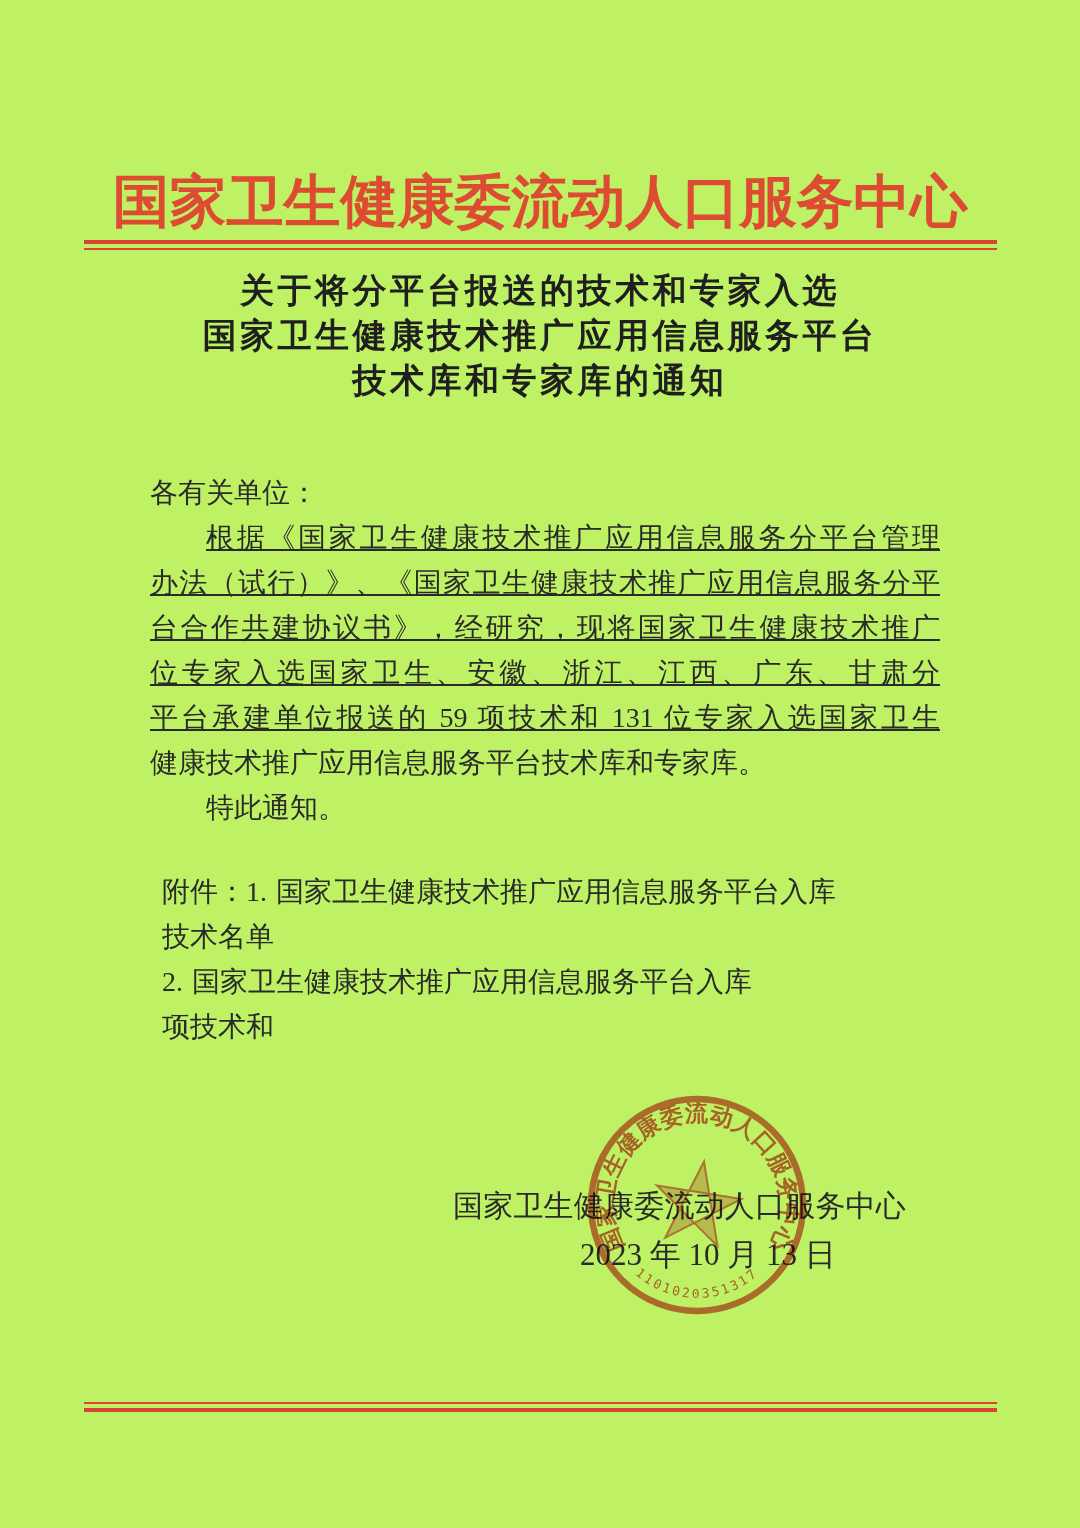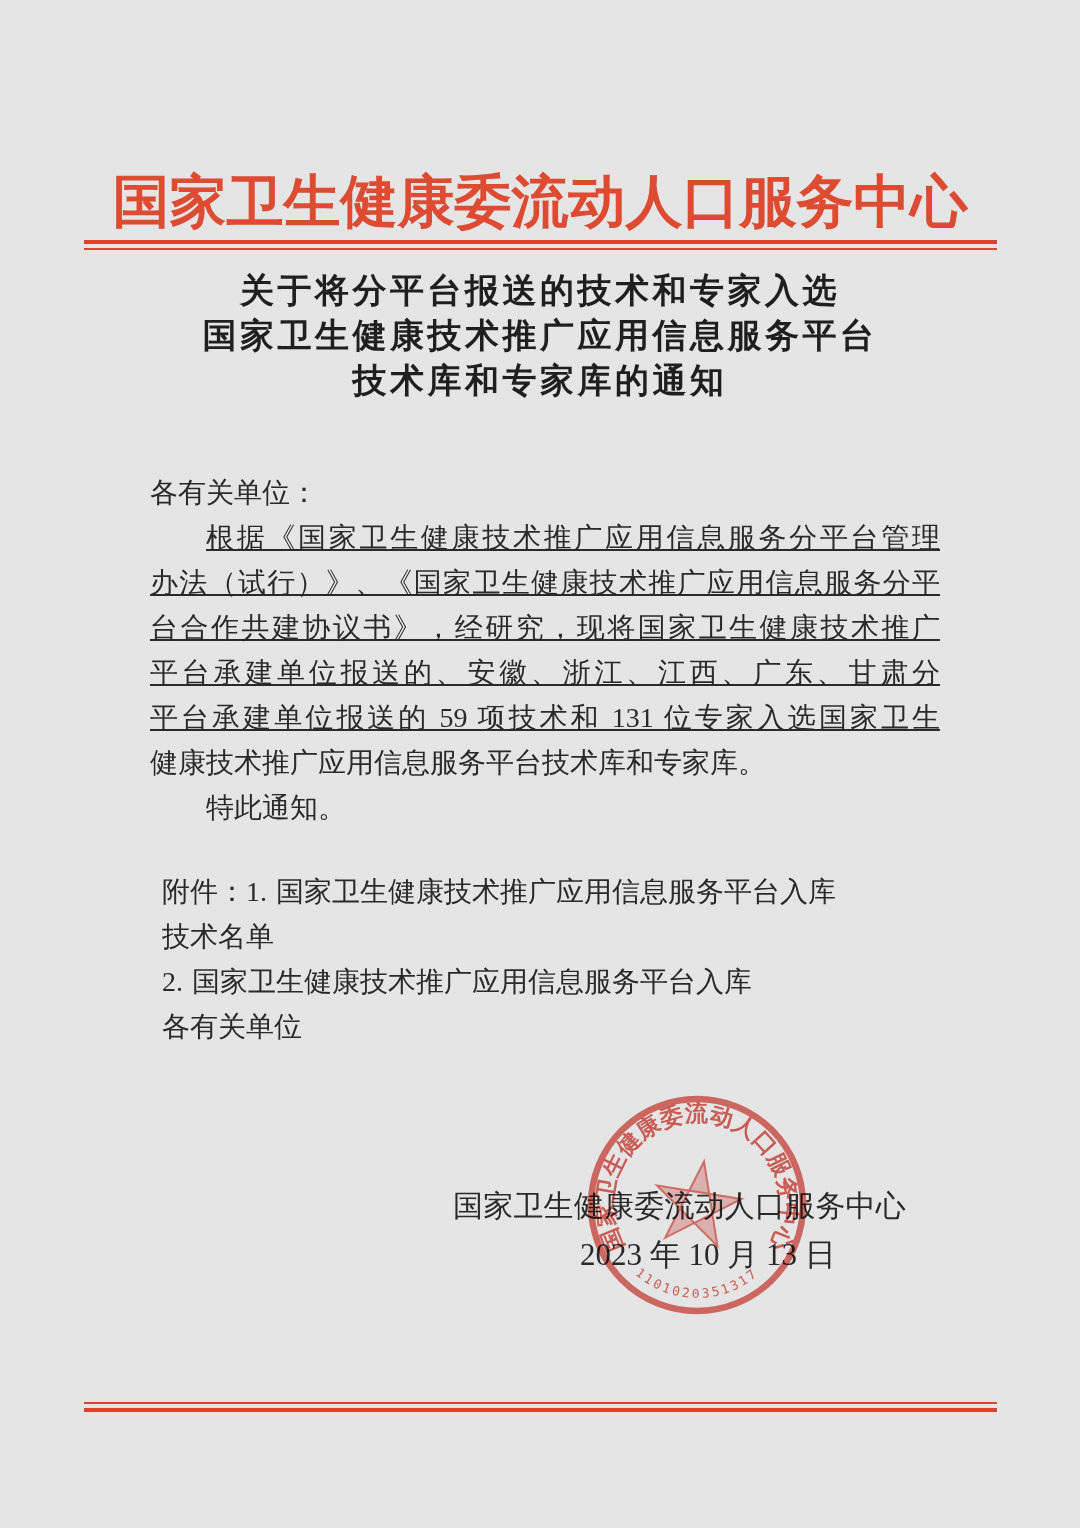--- a/index.html
+++ b/index.html
@@ -1,18 +1,18 @@
 <!DOCTYPE html>
 <html><head>
 <meta charset="utf-8">
 <style>
   html,body { margin:0; padding:0; background:#ffffff; }
   .page {
     position:relative; width:1080px; height:1528px;
-    background:#e5e5e5; overflow:hidden;
+    background:#bef264; overflow:hidden;
     font-family:"Liberation Serif","DejaVu Serif",serif;
     color:#2a2a2a;
   }
 
   
   .org-title {
     position:absolute; top:172px; left:0; width:100%;
     text-align:center; font-size:57px; line-height:60px;
     font-weight:bold; color:#dd4b33; letter-spacing:0px;
     white-space:nowrap;
@@ -77,35 +77,35 @@
     <div>关于将分平台报送的技术和专家入选</div>
     <div>国家卫生健康技术推广应用信息服务平台</div>
     <div>技术库和专家库的通知</div>
   </div>
 
   <div class="body-block">
     <div class="line">各有关单位：</div>
     <div class="line jline indent2">根据《国家卫生健康技术推广应用信息服务分平台管理</div>
     <div class="line jline">办法（试行）》、《国家卫生健康技术推广应用信息服务分平</div>
     <div class="line jline">台合作共建协议书》，经研究，现将国家卫生健康技术推广</div>
-    <div class="line jline">平台承建单位报送的、安徽、浙江、江西、广东、甘肃分</div>
+    <div class="line jline">位专家入选国家卫生、安徽、浙江、江西、广东、甘肃分</div>
     <div class="line jline">平台承建单位报送的 59 项技术和 131 位专家入选国家卫生</div>
     <div class="line">健康技术推广应用信息服务平台技术库和专家库。</div>
     <div class="line indent2">特此通知。</div>
   </div>
 
   <div class="attach-block">
     <div class="line al1">
       <span>附件：</span><span class="attach-num">1.</span><span>国家卫生健康技术推广应用信息服务平台入库</span>
     </div>
     <div class="line al2">技术名单</div>
     <div class="line al3">
       <span class="attach-num">2.</span><span>国家卫生健康技术推广应用信息服务平台入库</span>
     </div>
-    <div class="line al2">各有关单位</div>
+    <div class="line al2">项技术和</div>
   </div>
 
   <div class="sig-org">国家卫生健康委流动人口服务中心</div>
   <div class="sig-date">2023 年 10 月 13 日</div>
 
   <div class="seal">
     <svg viewBox="0 0 220 220" xmlns="http://www.w3.org/2000/svg">
       <defs>
         <path id="arcTop" d="M 37.25 152 A 84 84 0 1 1 182.75 152" fill="none"></path>
         <path id="arcBottom" d="M 29.5 156.5 A 93 93 0 0 0 190.5 156.5" fill="none"></path>

